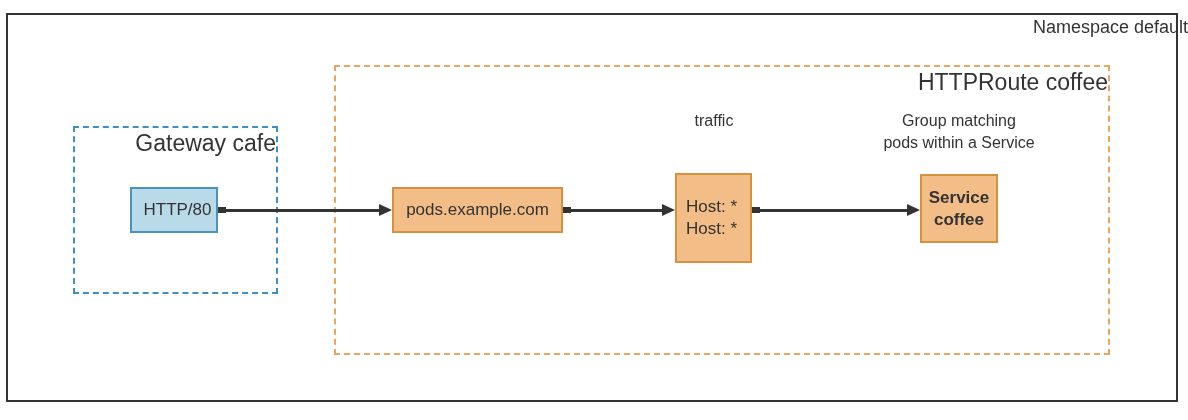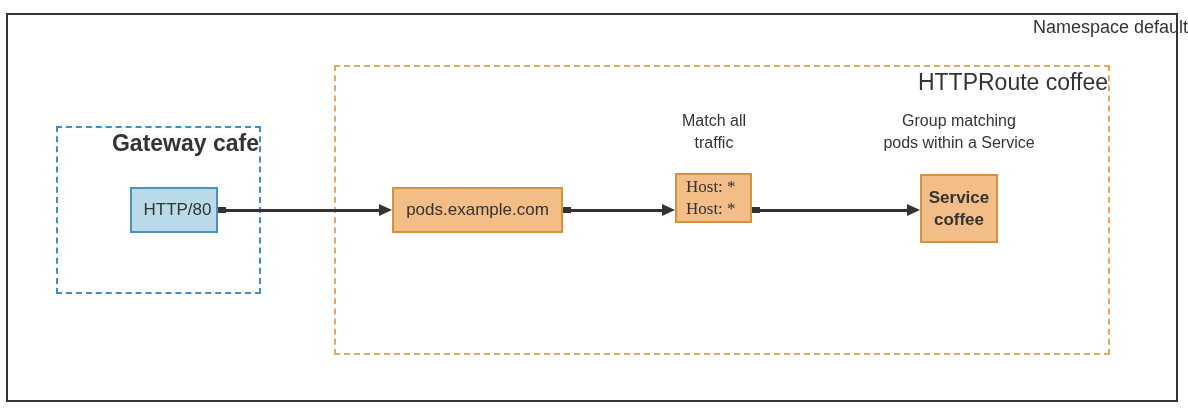--- a/index.html
+++ b/index.html
@@ -26,23 +26,22 @@
     position:absolute;left:6px;top:13px;width:1168px;height:385px;
     border:2px solid var(--outer_border);
     background:transparent;
   }
   .namespace-label{
     position:absolute;left:0;top:17px;width:1188px;
     text-align:right;font-size:18px;line-height:20px;
   }
   .group-box{position:absolute;box-sizing:border-box;}
   .gateway-box{
-    left:56px;top:126px;width:205px;height:168px;
+    left:73px;top:126px;width:205px;height:168px;
     border:2px dashed var(--blue_dash);
-    font-weight:bold;
   }
   .route-box{
     left:334px;top:65px;width:776px;height:290px;
     border:2px dashed var(--orange_dash);
   }
   .group-label{
     position:absolute;left:0;top:5px;width:100%;
     text-align:right;font-size:23px;line-height:20px;
   }
   .node{
@@ -54,21 +53,21 @@
     background:var(--blue_fill);
     border:2px solid var(--blue_stroke);
     padding-left:7px;
   }
   .node.orange{
     background:var(--orange_fill);
     border:2px solid var(--orange_stroke);
   }
   .node-http80{left:130px;top:187px;width:88px;height:46px;}
   .node-hostname{left:392px;top:187px;width:171px;height:46px;}
-  .node-match{left:675px;top:173px;width:77px;height:50px;justify-content:flex-start;padding-left:9px;text-align:right;font-family:Liberation Serif, serif;}
+  .node-match{left:675px;top:173px;width:77px;height:90px;justify-content:flex-start;padding-left:9px;text-align:right;}
   .node-service{left:920px;top:174px;width:78px;height:69px;font-weight:bold;}
   .annotation{
     position:absolute;top:110px;
     text-align:center;font-size:16px;line-height:22px;
   }
   .annotation-match{left:644px;width:140px;}
   .annotation-service{left:869px;width:180px;}
   .arrow-line{
     position:absolute;top:208.5px;height:3px;
     background:var(--arrow);
@@ -100,21 +99,20 @@
 
   <div class="group-box route-box">
     <div class="group-label">HTTPRoute coffee</div>
   </div>
 
   <div class="node blue node-http80">HTTP/80</div>
 
   <div class="node orange node-hostname">pods.example.com</div>
 
   <div class="annotation annotation-match">
-    <span class="line1">Match all</span>
     <span class="line2">traffic</span>
   </div>
 
   <div class="node orange node-match">
     <span>
       <span class="line1">Host: *</span>
       <span class="line2">Host: *</span>
     </span>
   </div>
 

